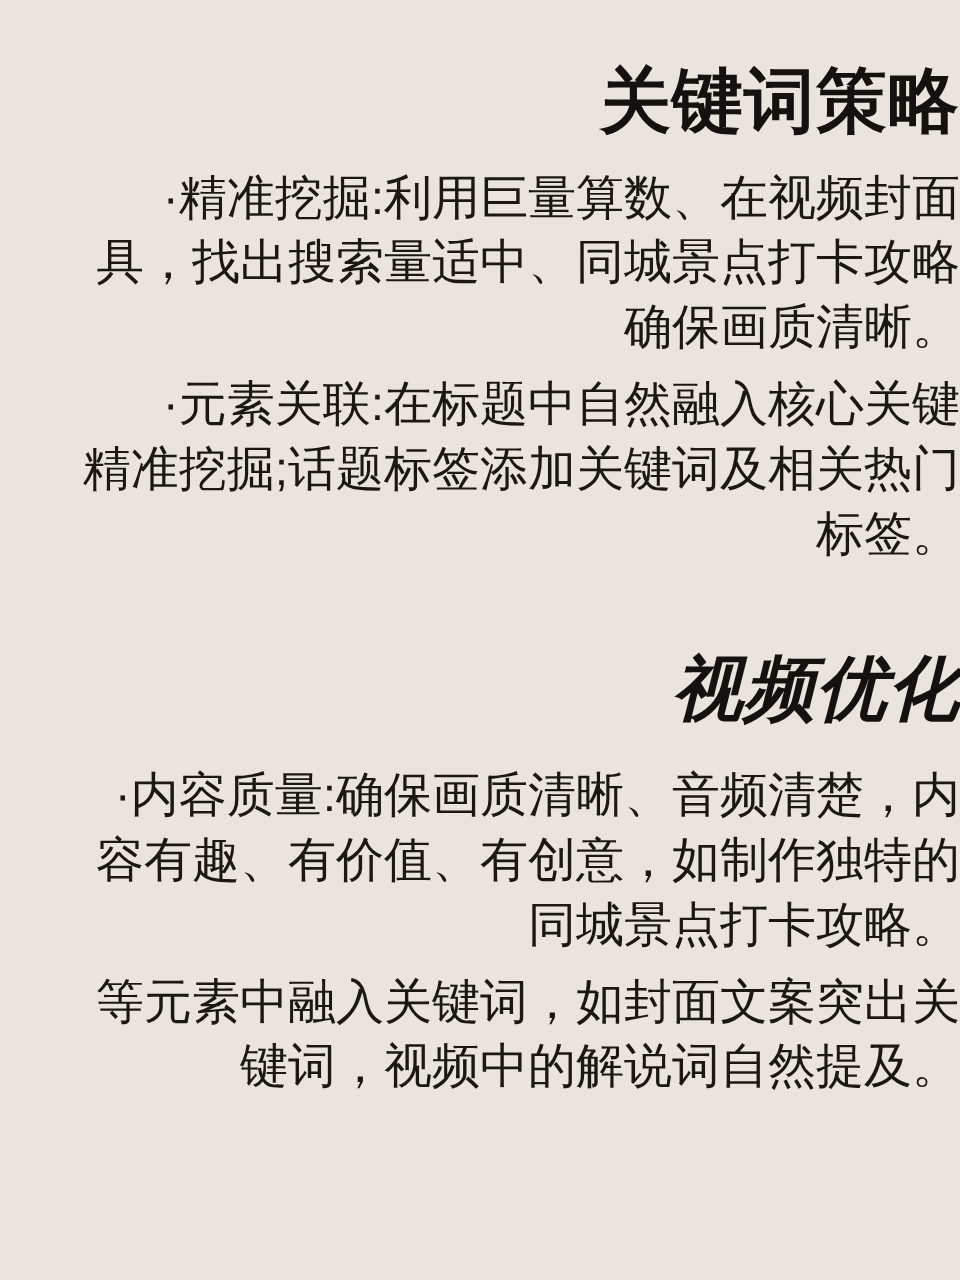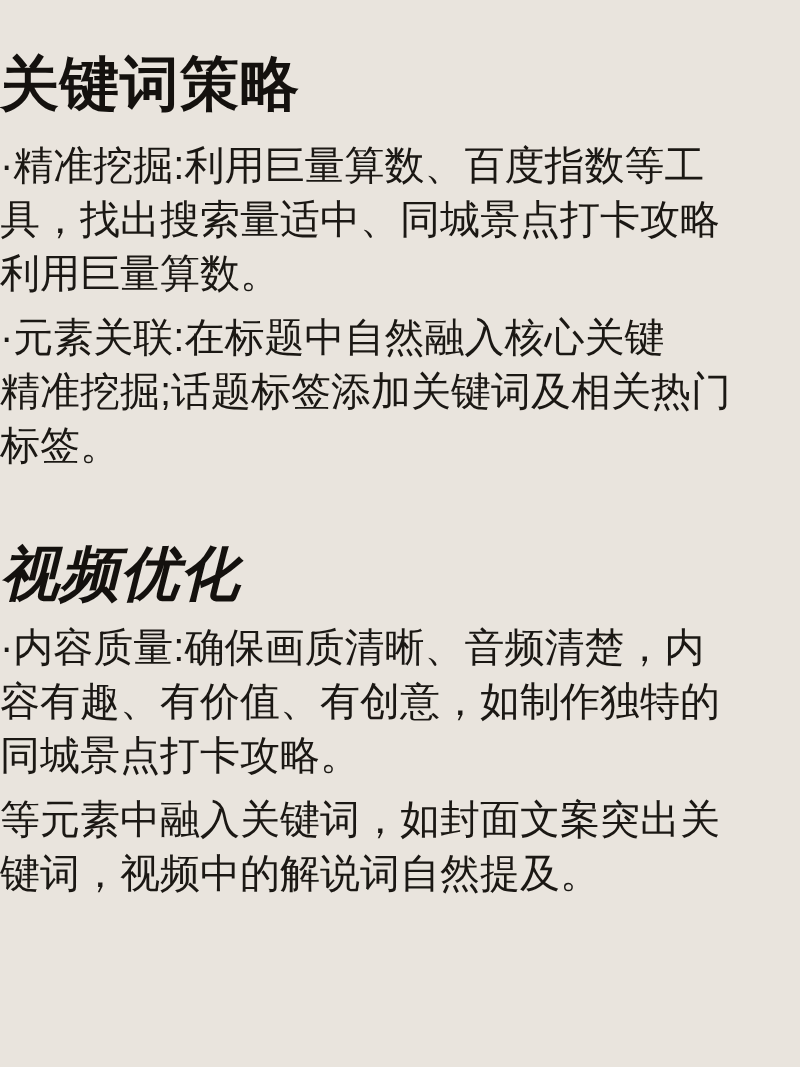--- a/index.html
+++ b/index.html
@@ -8,21 +8,21 @@
     background: #cfcac3;
   }
   .page {
     position: relative;
     width: 800px;
     height: 1067px;
     margin: 0 auto;
     background: #e9e4dd;
     color: #1b1814;
     font-family: "Liberation Sans", sans-serif;
-    text-align: left;
+    text-align: right;
     box-sizing: border-box;
     padding-top: 46px;
     overflow: hidden;
   }
   .section-title {
     margin: 0;
     font-size: 59px;
     line-height: 76px;
     font-weight: 900;
     letter-spacing: 1px;
@@ -33,35 +33,35 @@
     font-size: 40px;
     line-height: 54px;
     font-weight: 500;
   }
   .para .text-line {
     white-space: nowrap;
   }
   .s1-p1 { margin-top: 16px; }
   .s1-p2 { margin-top: 10px; }
   .section-2 .section-title { margin-top: 64px; font-style: italic; }
-  .s2-p1 { margin-top: 8px; }
+  .s2-p1 { margin-top: 24px; }
   .s2-p2 { margin-top: 10px; }
 </style>
 </head>
 <body>
 
 <div class="page">
 
   <section class="section section-1">
     <h1 class="section-title">关键词策略</h1>
 
     <div class="para s1-p1">
-      <div class="text-line">·精准挖掘:利用巨量算数、百度指数等工</div>
+      <div class="text-line">·精准挖掘:利用巨量算数、在视频封面</div>
       <div class="text-line">具，找出搜索量适中、同城景点打卡攻略</div>
-      <div class="text-line">利用巨量算数。</div>
+      <div class="text-line">确保画质清晰。</div>
     </div>
 
     <div class="para s1-p2">
       <div class="text-line">·元素关联:在标题中自然融入核心关键</div>
       <div class="text-line">精准挖掘;话题标签添加关键词及相关热门</div>
       <div class="text-line">标签。</div>
     </div>
   </section>
 
   <section class="section section-2">

